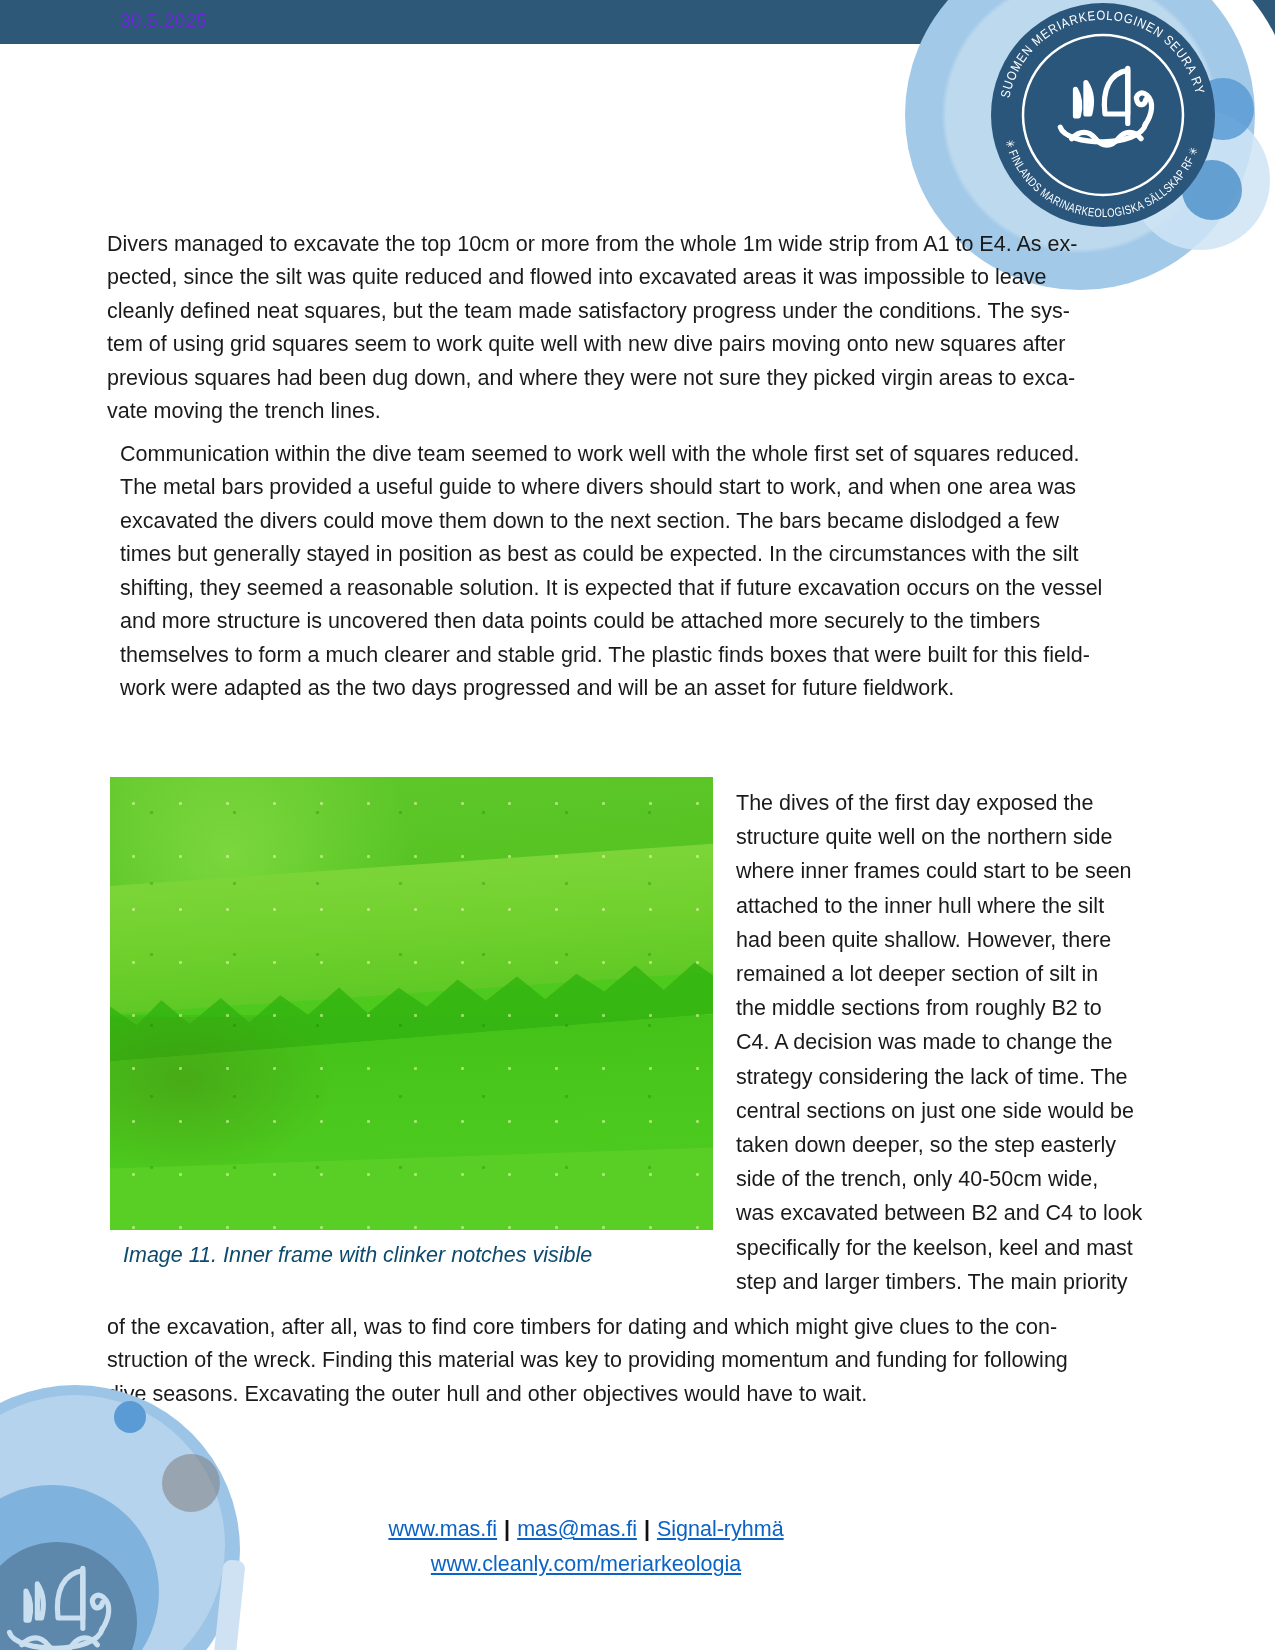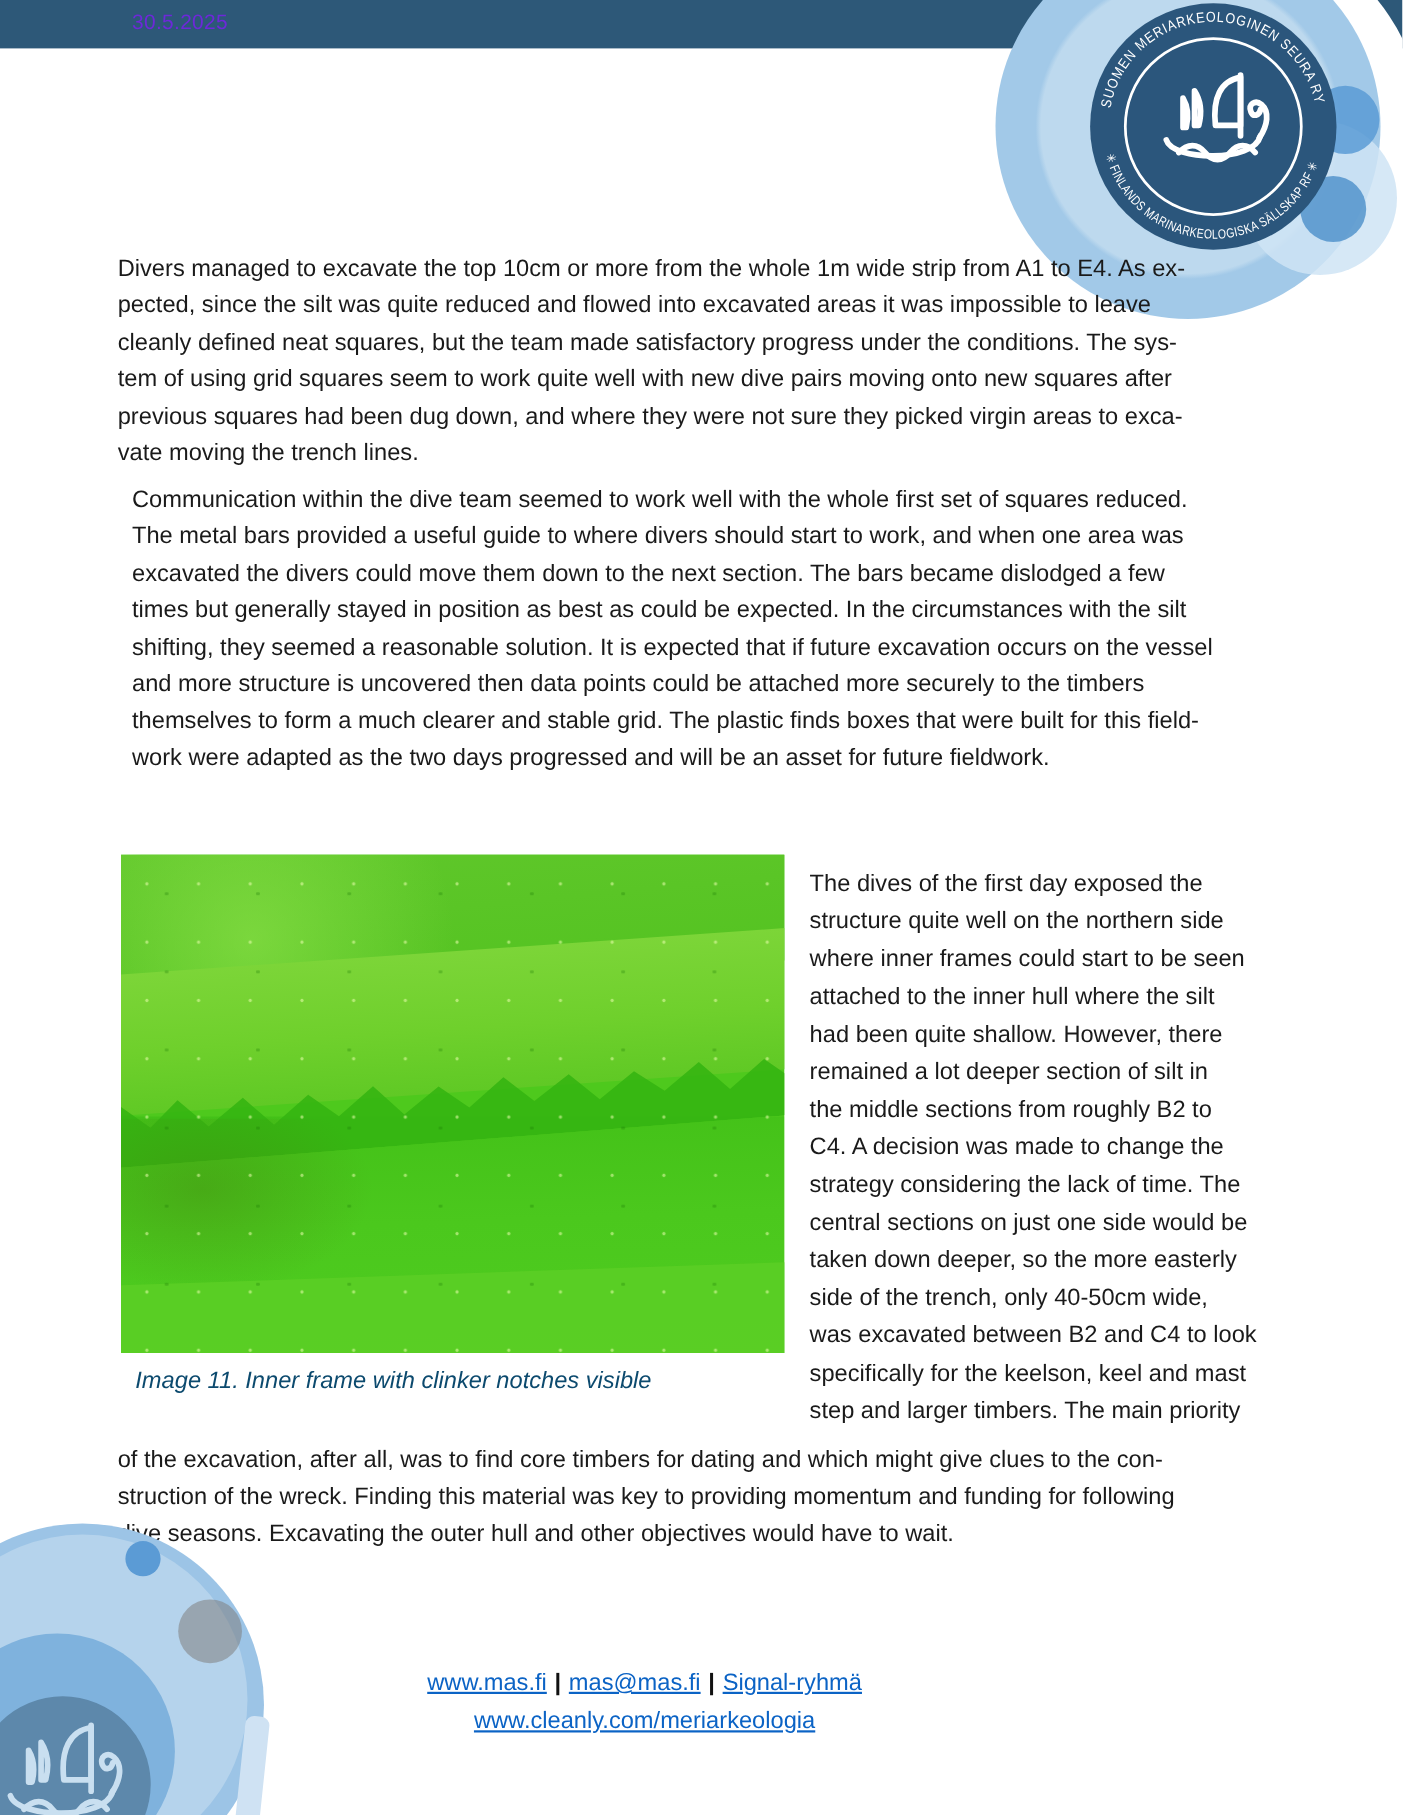--- a/index.html
+++ b/index.html
@@ -144,21 +144,21 @@
       <span class="tline">The dives of the first day exposed the</span>
       <span class="tline">structure quite well on the northern side</span>
       <span class="tline">where inner frames could start to be seen</span>
       <span class="tline">attached to the inner hull where the silt</span>
       <span class="tline">had been quite shallow. However, there</span>
       <span class="tline">remained a lot deeper section of silt in</span>
       <span class="tline">the middle sections from roughly B2 to</span>
       <span class="tline">C4. A decision was made to change the</span>
       <span class="tline">strategy considering the lack of time. The</span>
       <span class="tline">central sections on just one side would be</span>
-      <span class="tline">taken down deeper, so the more easterly</span>
+      <span class="tline">taken down deeper, so the step easterly</span>
       <span class="tline">side of the trench, only 40-50cm wide,</span>
       <span class="tline">was excavated between B2 and C4 to look</span>
       <span class="tline">specifically for the keelson, keel and mast</span>
       <span class="tline">step and larger timbers. The main priority</span>
     </div>
 
   <div class="tblock contblock">
       <span class="tline">of the excavation, after all, was to find core timbers for dating and which might give clues to the con-</span>
       <span class="tline">struction of the wreck. Finding this material was key to providing momentum and funding for following</span>
       <span class="tline">dive seasons. Excavating the outer hull and other objectives would have to wait.</span>

